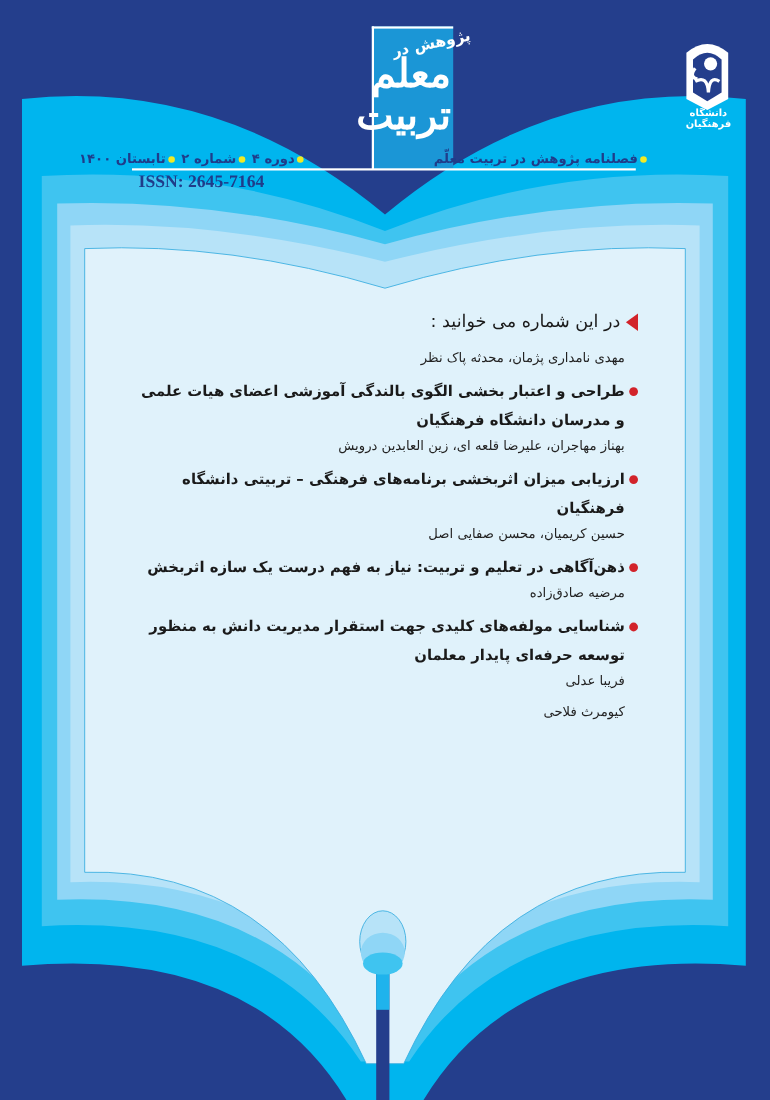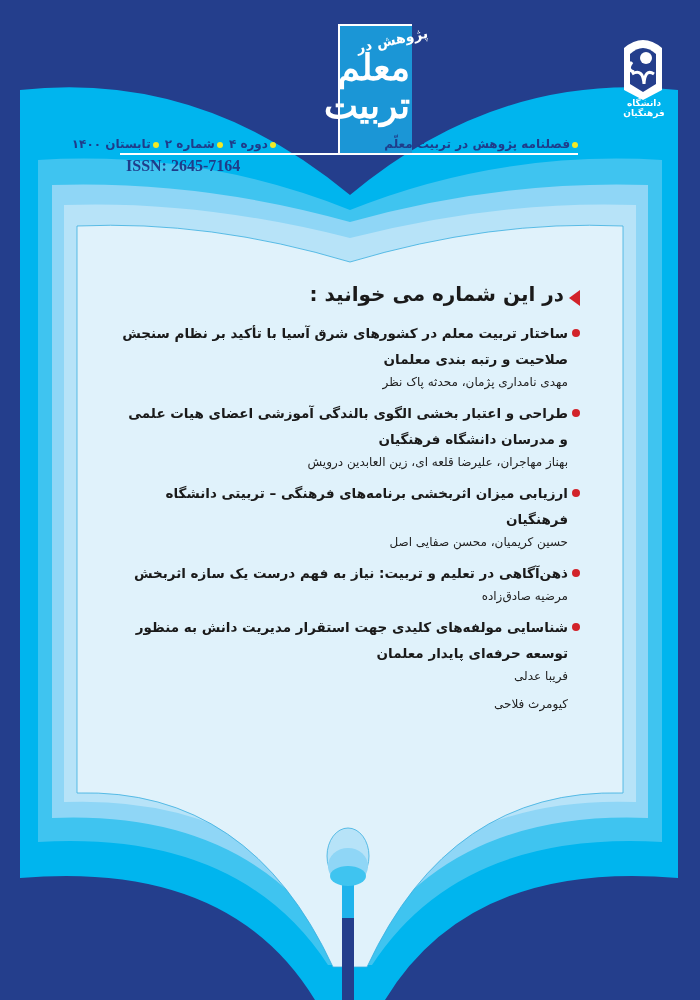--- a/index.html
+++ b/index.html
@@ -10,27 +10,27 @@
                border-left:2px solid #fff; border-top:2px solid #fff; box-sizing:border-box; }
   .logo-small { position:absolute; left:356px; top:32px; font-size:14px; color:#ffffff; font-weight:bold;
                 direction:rtl; font-family:"DejaVu Sans", sans-serif; transform:rotate(-12deg); }
   .logo-big { position:absolute; left:286px; top:48px; width:124px; font-size:36px; line-height:38px; color:#ffffff;
               font-weight:bold; direction:rtl; font-family:"DejaVu Serif", serif; }
   .logo-big span { display:block; }
   .uni-logo { position:absolute; left:618px; top:34px; width:50px; height:82px; }
   .uni-name { position:absolute; left:608px; top:98px; width:72px; text-align:center; font-size:9px; color:#ffffff;
               direction:rtl; font-weight:bold; }
   .journal-line { position:absolute; top:137px; font-size:12px; color:#1f3c8a; direction:rtl; white-space:nowrap; font-weight:bold; }
-  .journal-right { left:398px; width:182px; text-align:left; }
+  .journal-right { left:408px; width:182px; text-align:left; }
   .journal-left { left:114px; width:164px; text-align:right; }
   .dot-y { display:inline-block; width:6px; height:6px; border-radius:50%; background:#f2ea24; margin:0 2px; vertical-align:middle; }
   .rule { position:absolute; left:120px; top:153px; width:458px; height:2px; background:#ffffff; }
   .issn { position:absolute; left:126px; top:157px; font-family:"Liberation Serif", serif; font-weight:bold; font-size:16px; color:#1f3c8a; }
   .toc { position:absolute; left:120px; top:282px; width:460px; direction:rtl; color:#1a1a1a; }
-  .toc-heading { font-size:20px; font-weight:bold; margin:0 0 14px 0; display:flex; align-items:flex-end; }
+  .toc-heading { font-size:16px; font-weight:normal; margin:0 0 14px 0; display:flex; align-items:flex-end; }
   .toc-heading .arrow { width:0; height:0; border-top:8px solid transparent; border-bottom:8px solid transparent;
         border-right:11px solid #d2232a; margin-left:5px; }
   .item { margin-bottom:8px; }
   .item-title { font-size:13.5px; font-weight:bold; line-height:26px; display:block; position:relative; padding-right:12px; }
   .item-title .bullet { position:absolute; right:0; top:9px; width:8px; height:8px; border-radius:50%; background:#d2232a; }
   .item-authors { font-size:12px; line-height:20px; padding-right:12px; display:block; color:#222; }
 </style>
 </head>
 <body>
 
@@ -83,21 +83,20 @@
 <div class="rule"></div>
 <div class="issn">ISSN: 2645-7164</div>
 
 <div class="toc">
   <div class="toc-heading">
     <span class="arrow"></span>
     <span>در این شماره می خوانید :</span>
   </div>
 
   <div class="item">
-    <span class="item-title"><span class="bullet"></span><span>ساختار تربیت معلم در کشورهای شرق آسیا با تأکید بر نظام سنجش صلاحیت و رتبه بندی معلمان</span></span>
     <span class="item-authors">مهدی نامداری پژمان، محدثه پاک نظر</span>
   </div>
   <div class="item">
     <span class="item-title"><span class="bullet"></span><span>طراحی و اعتبار بخشی الگوی بالندگی آموزشی اعضای هیات علمی و مدرسان دانشگاه فرهنگیان</span></span>
     <span class="item-authors">بهناز مهاجران، علیرضا قلعه ای، زین العابدین درویش</span>
   </div>
   <div class="item">
     <span class="item-title"><span class="bullet"></span><span>ارزیابی میزان اثربخشی برنامه‌های فرهنگی – تربیتی دانشگاه فرهنگیان</span></span>
     <span class="item-authors">حسین کریمیان، محسن صفایی اصل</span>
   </div>

